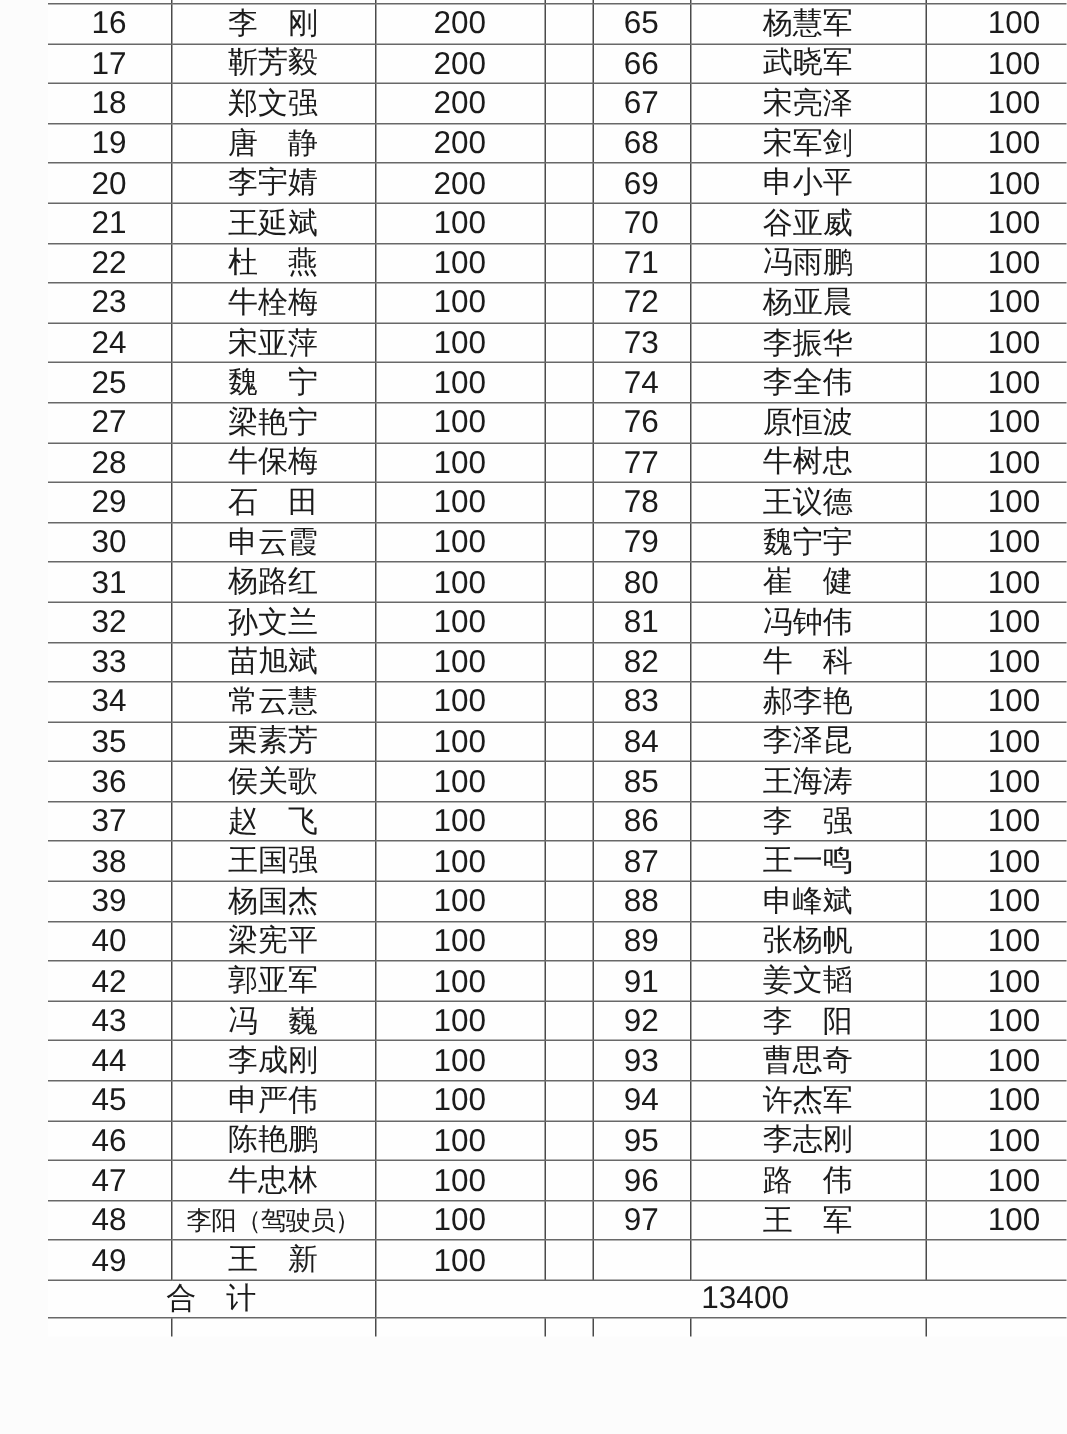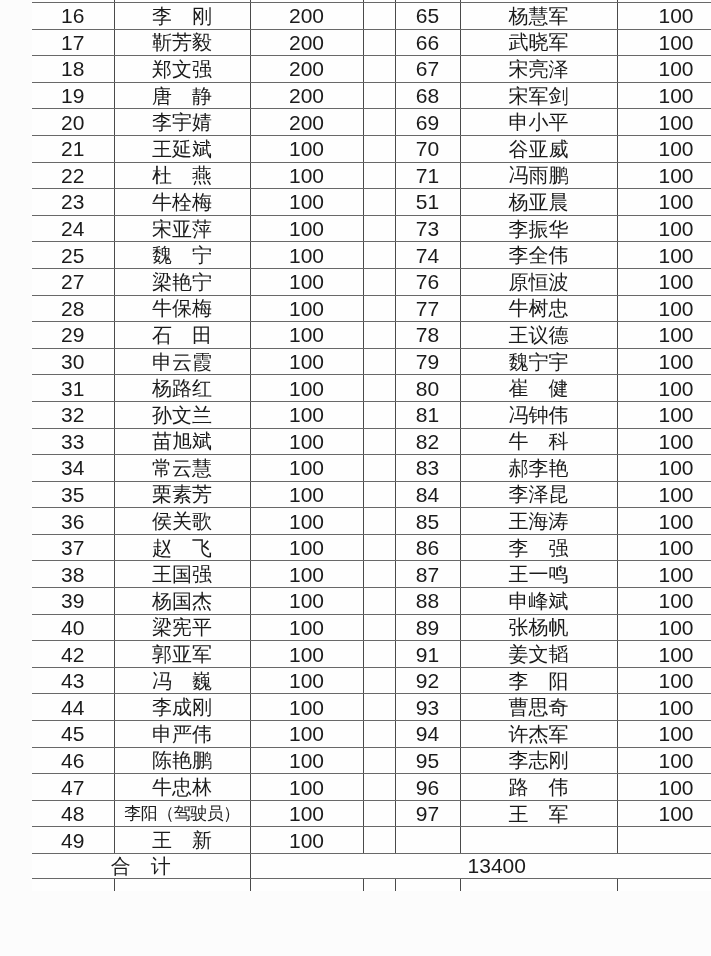--- a/index.html
+++ b/index.html
@@ -140,21 +140,21 @@
     <td class="c-no">71</td>
     <td class="c-name">冯雨鹏</td>
     <td class="c-amt">100</td>
     <td class="c-edge"></td>
   </tr>
       <tr class="row">
     <td class="c-no">23</td>
     <td class="c-name">牛栓梅</td>
     <td class="c-amt">100</td>
     <td class="c-gap"></td>
-    <td class="c-no">51</td>
+    <td class="c-no">72</td>
     <td class="c-name">杨亚晨</td>
     <td class="c-amt">100</td>
     <td class="c-edge"></td>
   </tr>
       <tr class="row">
     <td class="c-no">24</td>
     <td class="c-name">宋亚萍</td>
     <td class="c-amt">100</td>
     <td class="c-gap"></td>
     <td class="c-no">73</td>

